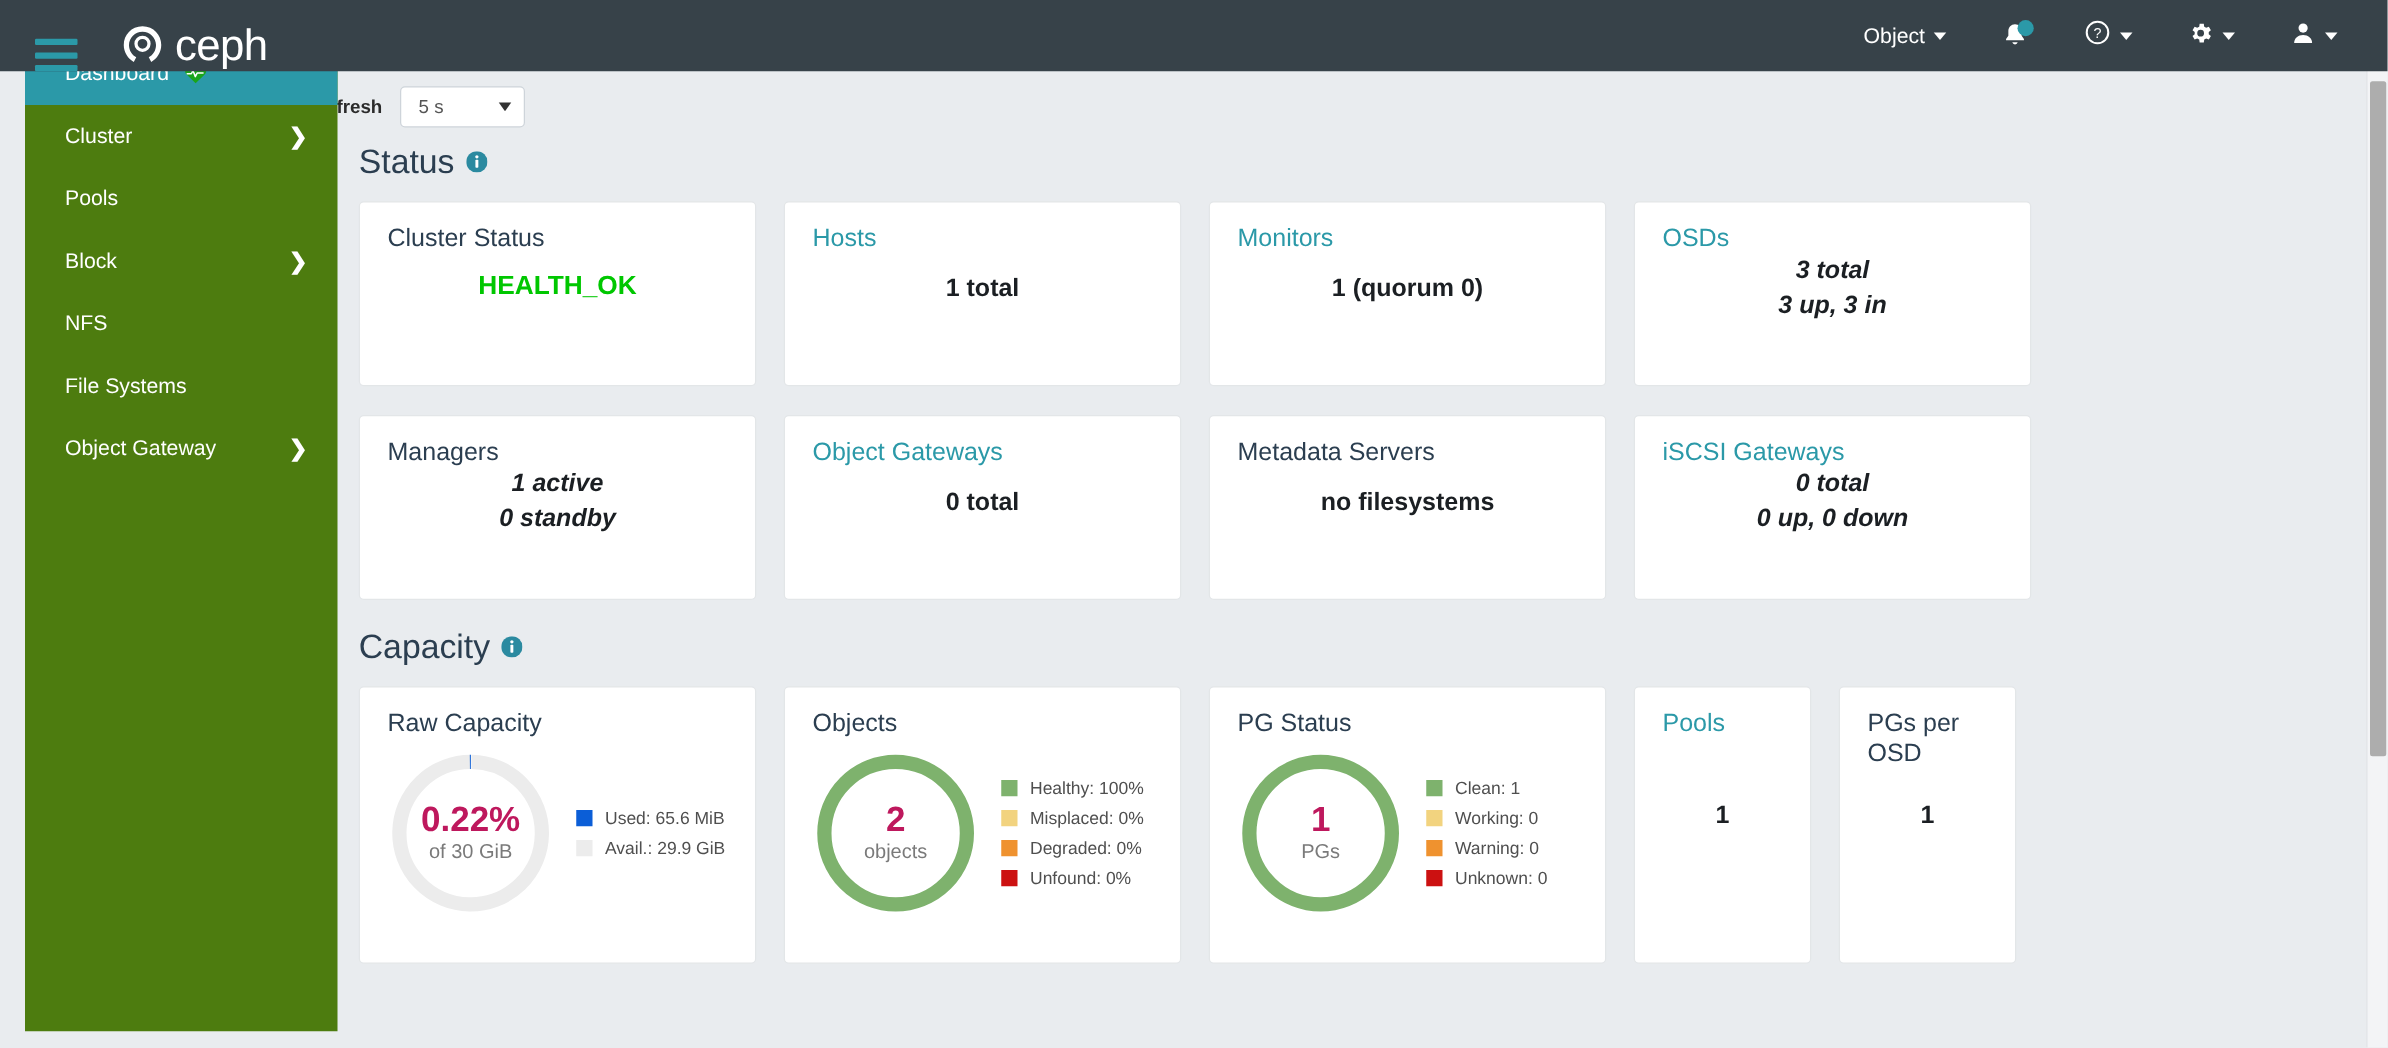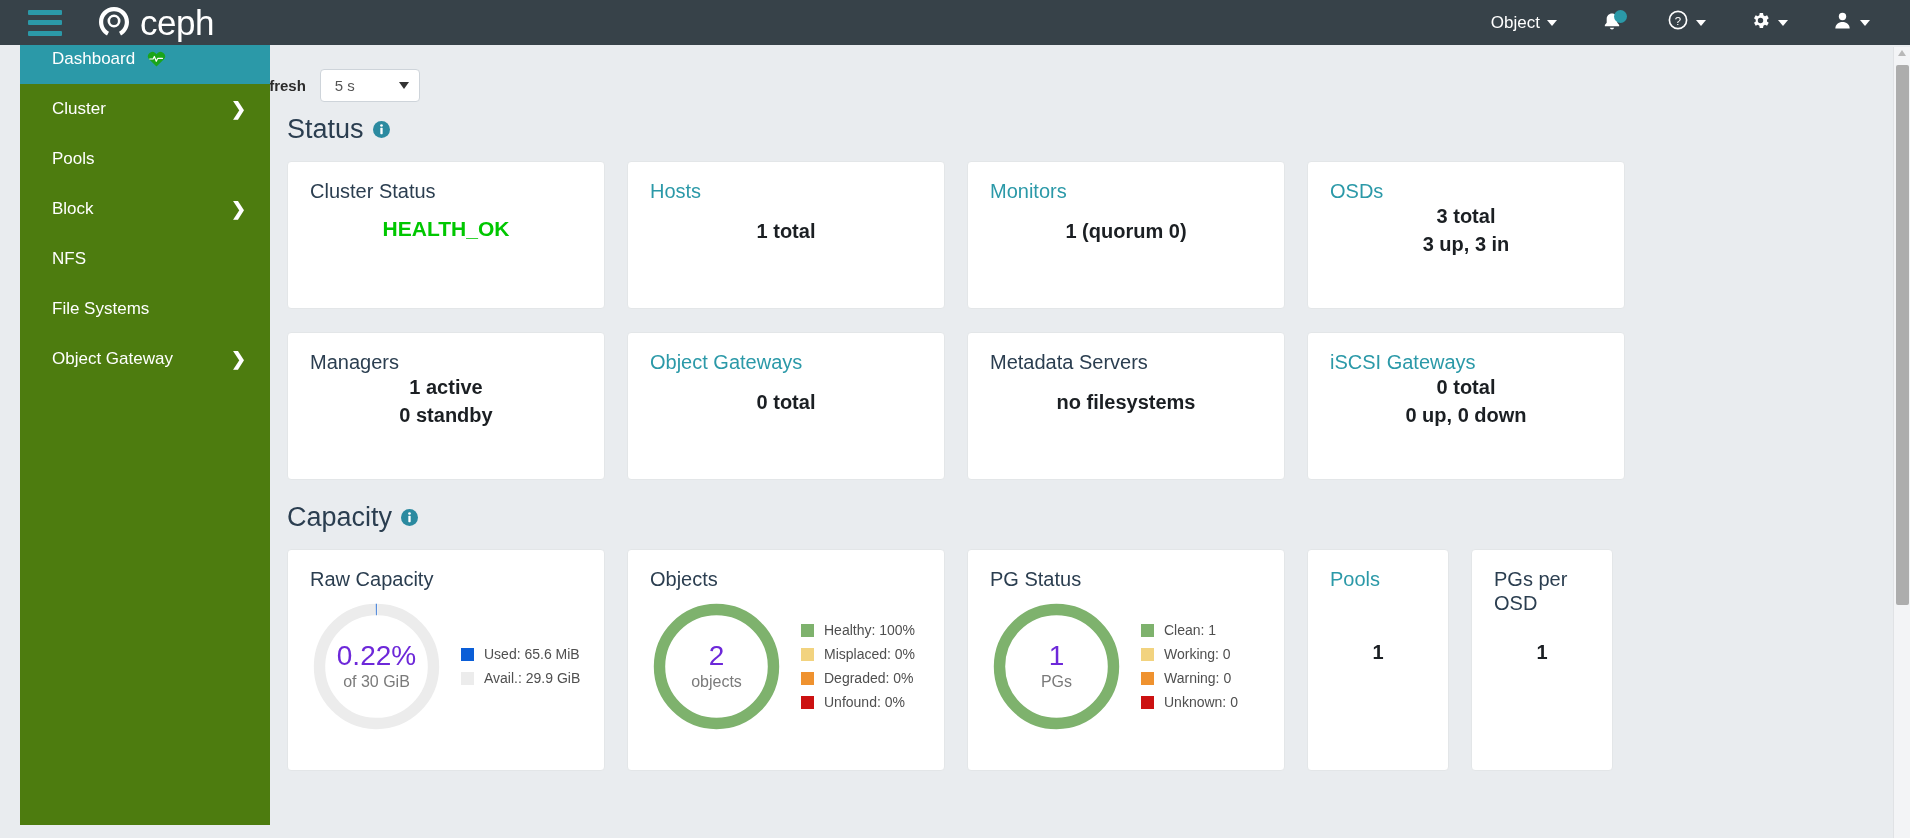--- a/index.html
+++ b/index.html
@@ -6,23 +6,23 @@
   html, body {
     width: 1910px; height: 838px;
     overflow: hidden;
     font-family: "Liberation Sans", sans-serif;
     background: #e9ecef;
   }
 
   
   .navbar {
     position: absolute; top: 0; left: 0;
-    width: 1910px; height: 45px;
+    width: 1910px; height: 57px;
     background: #374249;
-    display: flex; align-items: center;
+    display: flex; align-items: flex-end;
     z-index: 30;
   }
   .hamburger {
     margin-left: 28px; width: 34px; height: 26px;
     display: flex; flex-direction: column; justify-content: space-between;
     cursor: pointer;
   }
   .hamburger span { display:block; height: 5px; background: #2b99a8; border-radius: 1px; }
 
   .brand { display: flex; align-items: center; margin-left: 32px; cursor: pointer; }
@@ -132,36 +132,36 @@
   .card-title { font-size: 20px; color: #2b3e50; font-weight: 400; line-height: 1.18; }
   .card-title.link { color: #2b99a8; cursor: pointer; }
 
   .card-value {
     position: absolute; left: 0; right: 0;
     text-align: center;
     font-size: 20px; font-weight: bold; color: #1b1f23;
     line-height: 1.42;
   }
   .card-value.one-line { top: 55px; }
-  .card-value.two-line { top: 40px; }
+  .card-value.two-line { top: 40px; font-style: italic; }
   .card-value.health  { top: 52px; color: #00c700; font-size: 21px; }
   .card-value.num     { top: 88px; font-size: 20px; }
 
   
   .donut-body {
     display: flex; align-items: center;
     margin-top: 8px;
   }
   .donut { position: relative; width: 133px; height: 133px; flex: none; }
   .donut svg { display: block; }
   .donut-center {
     position: absolute; top: 0; left: 0; right: 0; bottom: 0;
     display: flex; flex-direction: column; align-items: center; justify-content: center;
   }
-  .donut-main { font-size: 28px; color: #6d28d9; line-height: 1.1; }
+  .donut-main { font-size: 28px; color: #be185d; line-height: 1.1; font-weight: bold; }
   .donut-sub  { font-size: 16px; color: #7a7a7a; line-height: 1.2; }
 
   .legend { margin-left: 18px; display: flex; flex-direction: column; gap: 8px; }
   .legend-row { display: flex; align-items: center; gap: 10px; font-size: 14px; color: #4f4f4f; }
   .swatch { width: 13px; height: 13px; flex: none; }
 
   
   .scrollbar {
     position: absolute; top: 47px; right: 0;
     width: 17px; height: 791px;

